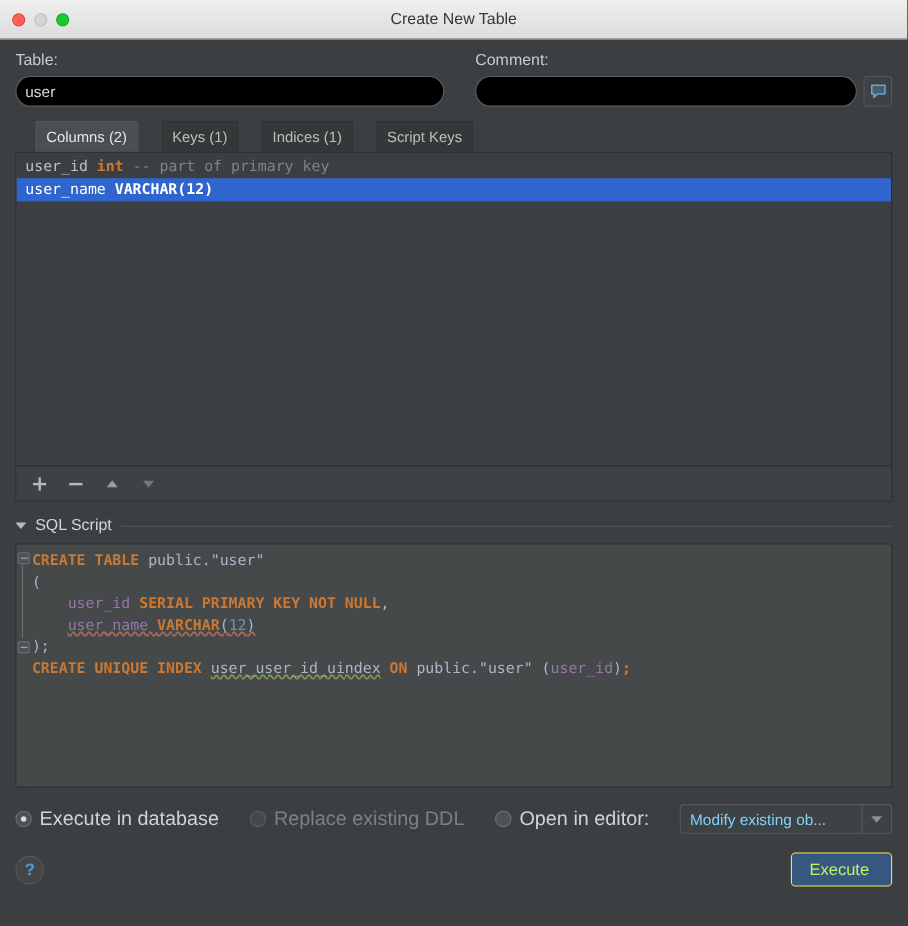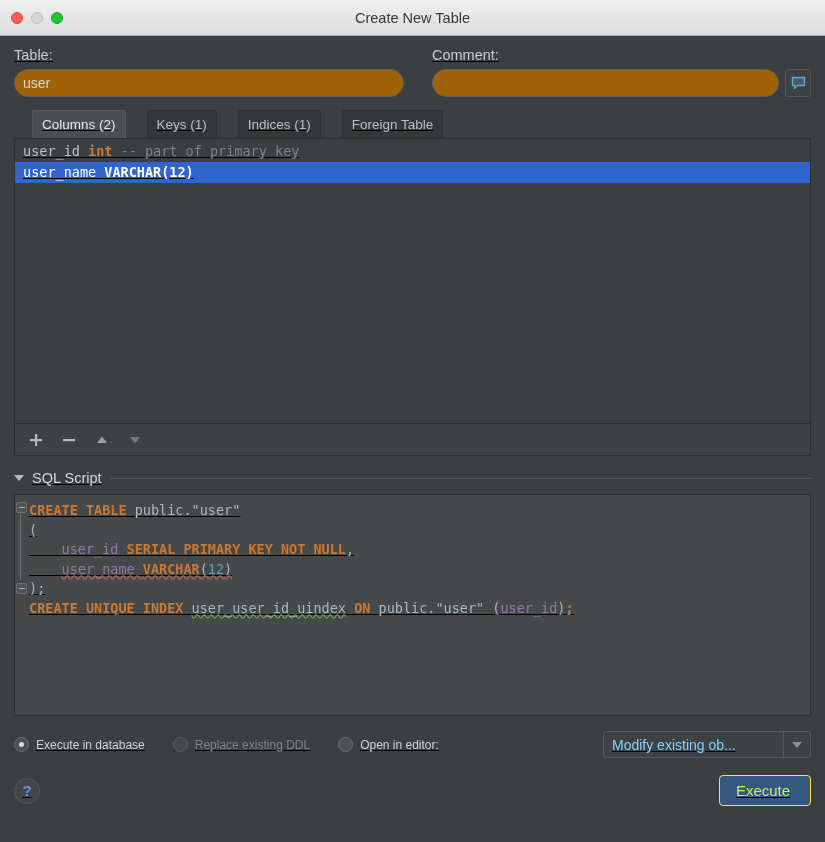--- a/index.html
+++ b/index.html
@@ -59,39 +59,38 @@
   }
 
   
   .content {
     flex: 1 1 auto;
     padding: 0 14px;
     display: flex;
     flex-direction: column;
     box-sizing: border-box;
     background: #3c3f41;
-    text-decoration: underline;
   }
 
   
   .fields-row {
     display: flex;
     margin-top: 11px;
   }
   .field-col.table-col { width: 390px; }
   .field-col.comment-col { flex: 1 1 auto; margin-left: 28px; display: flex; flex-direction: column; }
   .field-label {
     font-size: 14.5px;
     color: #c8cbcd;
     margin-bottom: 6px;
     display: block;
   }
   .input {
     height: 28px;
-    background: #a16207;
+    background: #000000;
     border: 1px solid #5e6162;
     border-radius: 14px;
     color: #d6d9db;
     font-size: 14px;
     font-family: "Liberation Sans", sans-serif;
     padding: 0 8px;
     box-sizing: border-box;
     width: 100%;
     outline: none;
   }
@@ -294,21 +293,21 @@
     justify-content: center;
     flex: 0 0 auto;
   }
   .radio.checked::after {
     content: "";
     width: 5px; height: 5px;
     border-radius: 50%;
     background: #d8dbdd;
   }
   .radio.disabled { background: #46494b; border-color: #5a5d5f; }
-  .radio-label { font-size: 12px; color: #d0d3d5; text-align: right; }
+  .radio-label { font-size: 18px; color: #d0d3d5; text-align: right; }
   .radio-label.disabled { color: #7e8184; }
 
   .select-wrap {
     display: flex;
     align-items: stretch;
     border: 1px solid #55585a;
     border-radius: 3px;
     height: 27px;
     width: 208px;
     box-sizing: border-box;
@@ -420,21 +419,21 @@
             </svg>
           </div>
         </div>
       </div>
     </div>
 
     <div class="tabs">
       <div class="tab active">Columns (2)</div>
       <div class="tab">Keys (1)</div>
       <div class="tab">Indices (1)</div>
-      <div class="tab">Foreign Table</div>
+      <div class="tab">Script Keys</div>
     </div>
 
     <div class="list-panel">
       <div class="list-body">
 
         <div class="list-row">
           <span class="tok-name">user_id</span><span class="tok-name"> </span><span class="tok-type">int</span><span class="tok-comment"> </span><span class="tok-comment">-- part of primary key</span>
         </div>
 
         <div class="list-row selected">

